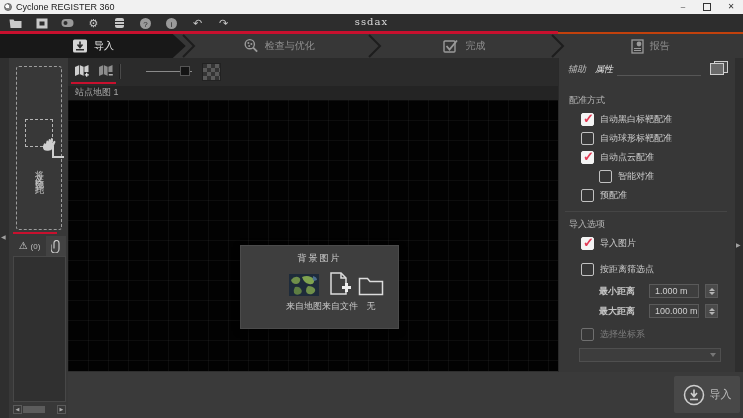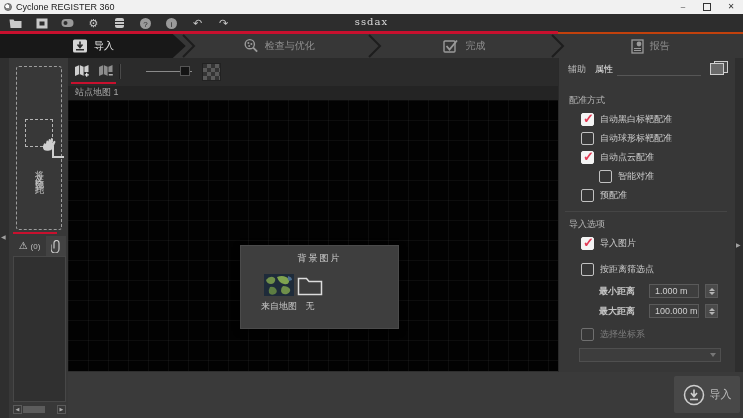--- a/index.html
+++ b/index.html
@@ -65,29 +65,29 @@
   .sitemap-bar{position:absolute;top:28px;left:0;right:0;height:14px;background:#242424;
                color:#a9a9a9;font-size:9px;display:flex;align-items:flex-start;padding-left:7px;box-sizing:border-box;}
   .viewport{position:absolute;top:42px;left:0;right:0;bottom:0;background:#020202;
       background-image:linear-gradient(rgba(255,255,255,0.045) 1px,transparent 1px),
                        linear-gradient(90deg,rgba(255,255,255,0.045) 1px,transparent 1px);
       background-size:20px 20px;}
   
   .dialog{position:absolute;left:172px;top:145px;width:157px;height:82px;background:#3e3e3e;
           border:1px solid #4b4b4b;box-shadow:0 2px 6px rgba(0,0,0,.6);}
   .dialog-title{text-align:center;font-size:9px;color:#d2d2d2;padding-top:6px;letter-spacing:2px;}
-  .dialog-options{display:flex;justify-content:flex-start;padding:7px 14px 0 20px;}
+  .dialog-options{display:flex;justify-content:flex-end;padding:7px 14px 0 20px;}
   .dopt{display:flex;flex-direction:column;align-items:center;gap:4px;font-size:9px;color:#c6c6c6;}
   .dopt .ic{height:24px;display:flex;align-items:flex-end;}
   
   .right-panel{position:absolute;top:56px;left:558px;width:177px;bottom:46px;background:#373737;
                border-left:1px solid #2a2a2a;z-index:10;font-size:9px;color:#c6c6c6;box-sizing:border-box;}
   .rp-tabline{position:absolute;top:0;left:33px;width:25px;height:2px;}
   .rp-tabs{position:absolute;top:7px;left:9px;display:flex;gap:9px;}
-  .rp-tab{color:#bdbdbd;}
+  .rp-tab{color:#bdbdbd;font-style:italic;}
   .rp-tab.active{color:#ececec;}
   .rp-rule{position:absolute;top:19px;left:58px;right:34px;border-top:1px solid #565656;}
   .float-icon{position:absolute;top:5px;right:7px;width:18px;height:14px;}
   .float-icon .b1{position:absolute;right:0;top:0;width:12px;height:10px;border:1px solid #cfcfcf;background:#4a4a4a;}
   .float-icon .b2{position:absolute;left:0;bottom:0;width:12px;height:10px;border:1px solid #cfcfcf;background:#6a6a6a;}
   .rp-section{position:absolute;left:10px;color:#b3b3b3;}
   .chk-row{position:absolute;display:flex;align-items:center;gap:6px;}
   .chk-box{width:13px;height:13px;border:1px solid #c2c2c2;border-radius:2px;box-sizing:border-box;
            background:transparent;position:relative;flex:0 0 auto;}
   .chk-box.checked{background:#f4f4f4;border-color:#f4f4f4;}
@@ -300,20 +300,31 @@
                   <path d="M13 3 q5-2 9 0 q4 2 3 5 q-1 3-5 2 q-5-1-7-7z" fill="#7fa34f"></path>
                   <path d="M6 13 q4-1 6 2 q2 3-1 5 q-4 2-6-1 q-1-3 1-6z" fill="#5d7d42"></path>
                   <path d="M19 12 q5 0 7 3 q1 3-3 5 q-5 1-6-3 q-0.5-3 2-5z" fill="#6f8f4a"></path>
                   <path d="M24 2 q4 1 4 4 l-3 1 q-2-2-1-5z" fill="#4c6e8f"></path>
                 </svg>
             </span>
             <span>来自地图</span>
           </div>
           <div class="dopt">
             <span class="ic">
+              <svg width="22" height="24" viewBox="0 0 22 24">
+                  <path d="M2 1 h10 l5 5 v16 h-15 z" stroke="#dcdcdc" stroke-width="1.5" fill="none"></path>
+                  <path d="M12 1 v5 h5" stroke="#dcdcdc" stroke-width="1.5" fill="none"></path>
+                  <rect x="13" y="14" width="9" height="3" fill="#ececec"></rect>
+                  <rect x="16" y="11" width="3" height="9" fill="#ececec"></rect>
+                </svg>
+            </span>
+            <span>来自文件</span>
+          </div>
+          <div class="dopt">
+            <span class="ic">
               <svg width="26" height="21" viewBox="0 0 26 21">
                   <path d="M1.5 19.5 v-16 h8 l2.5 3 h12.5 v13 z" stroke="#dcdcdc" stroke-width="1.5" fill="none"></path>
                 </svg>
             </span>
             <span>无</span>
           </div>
         </div>
       </div>
     </div>
   </div>

